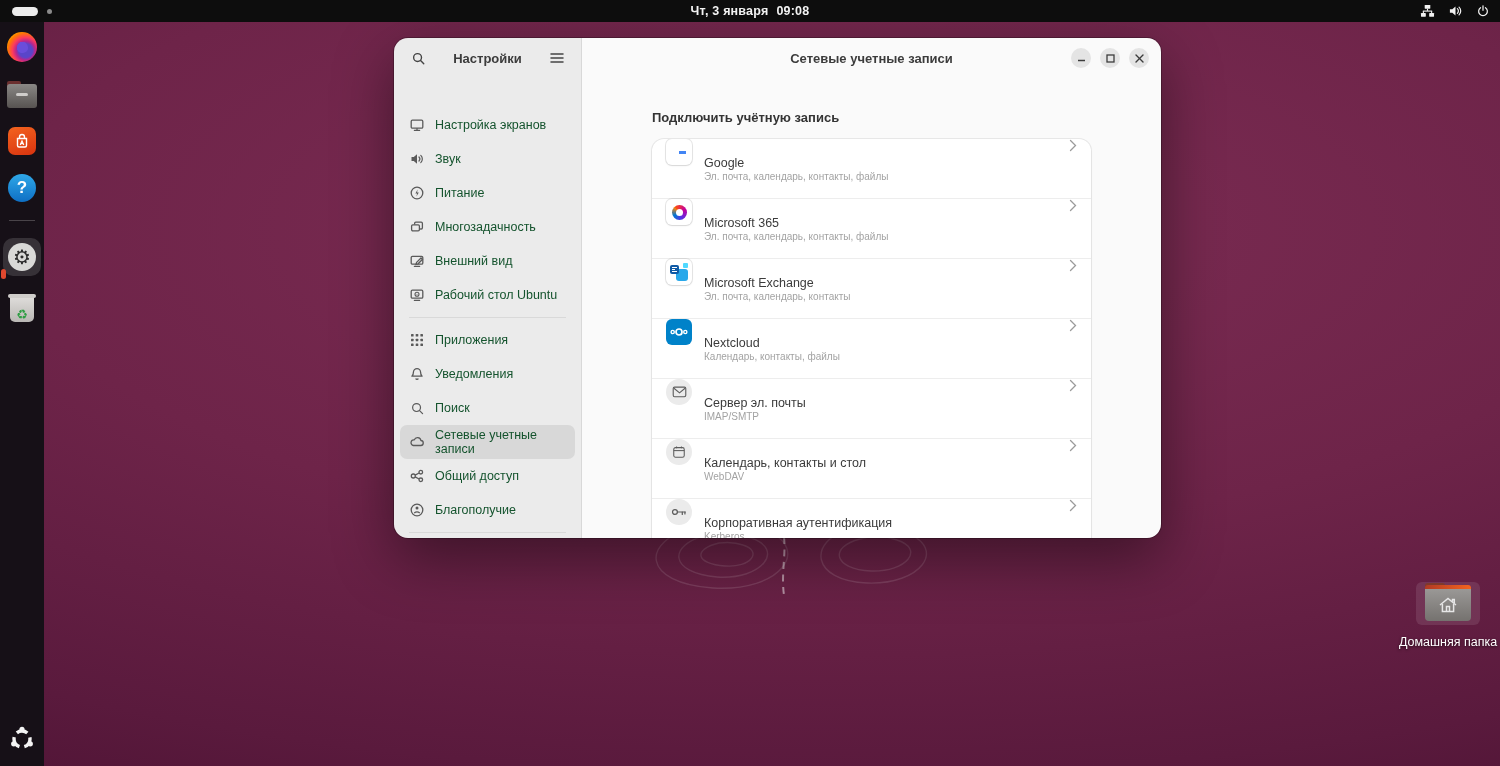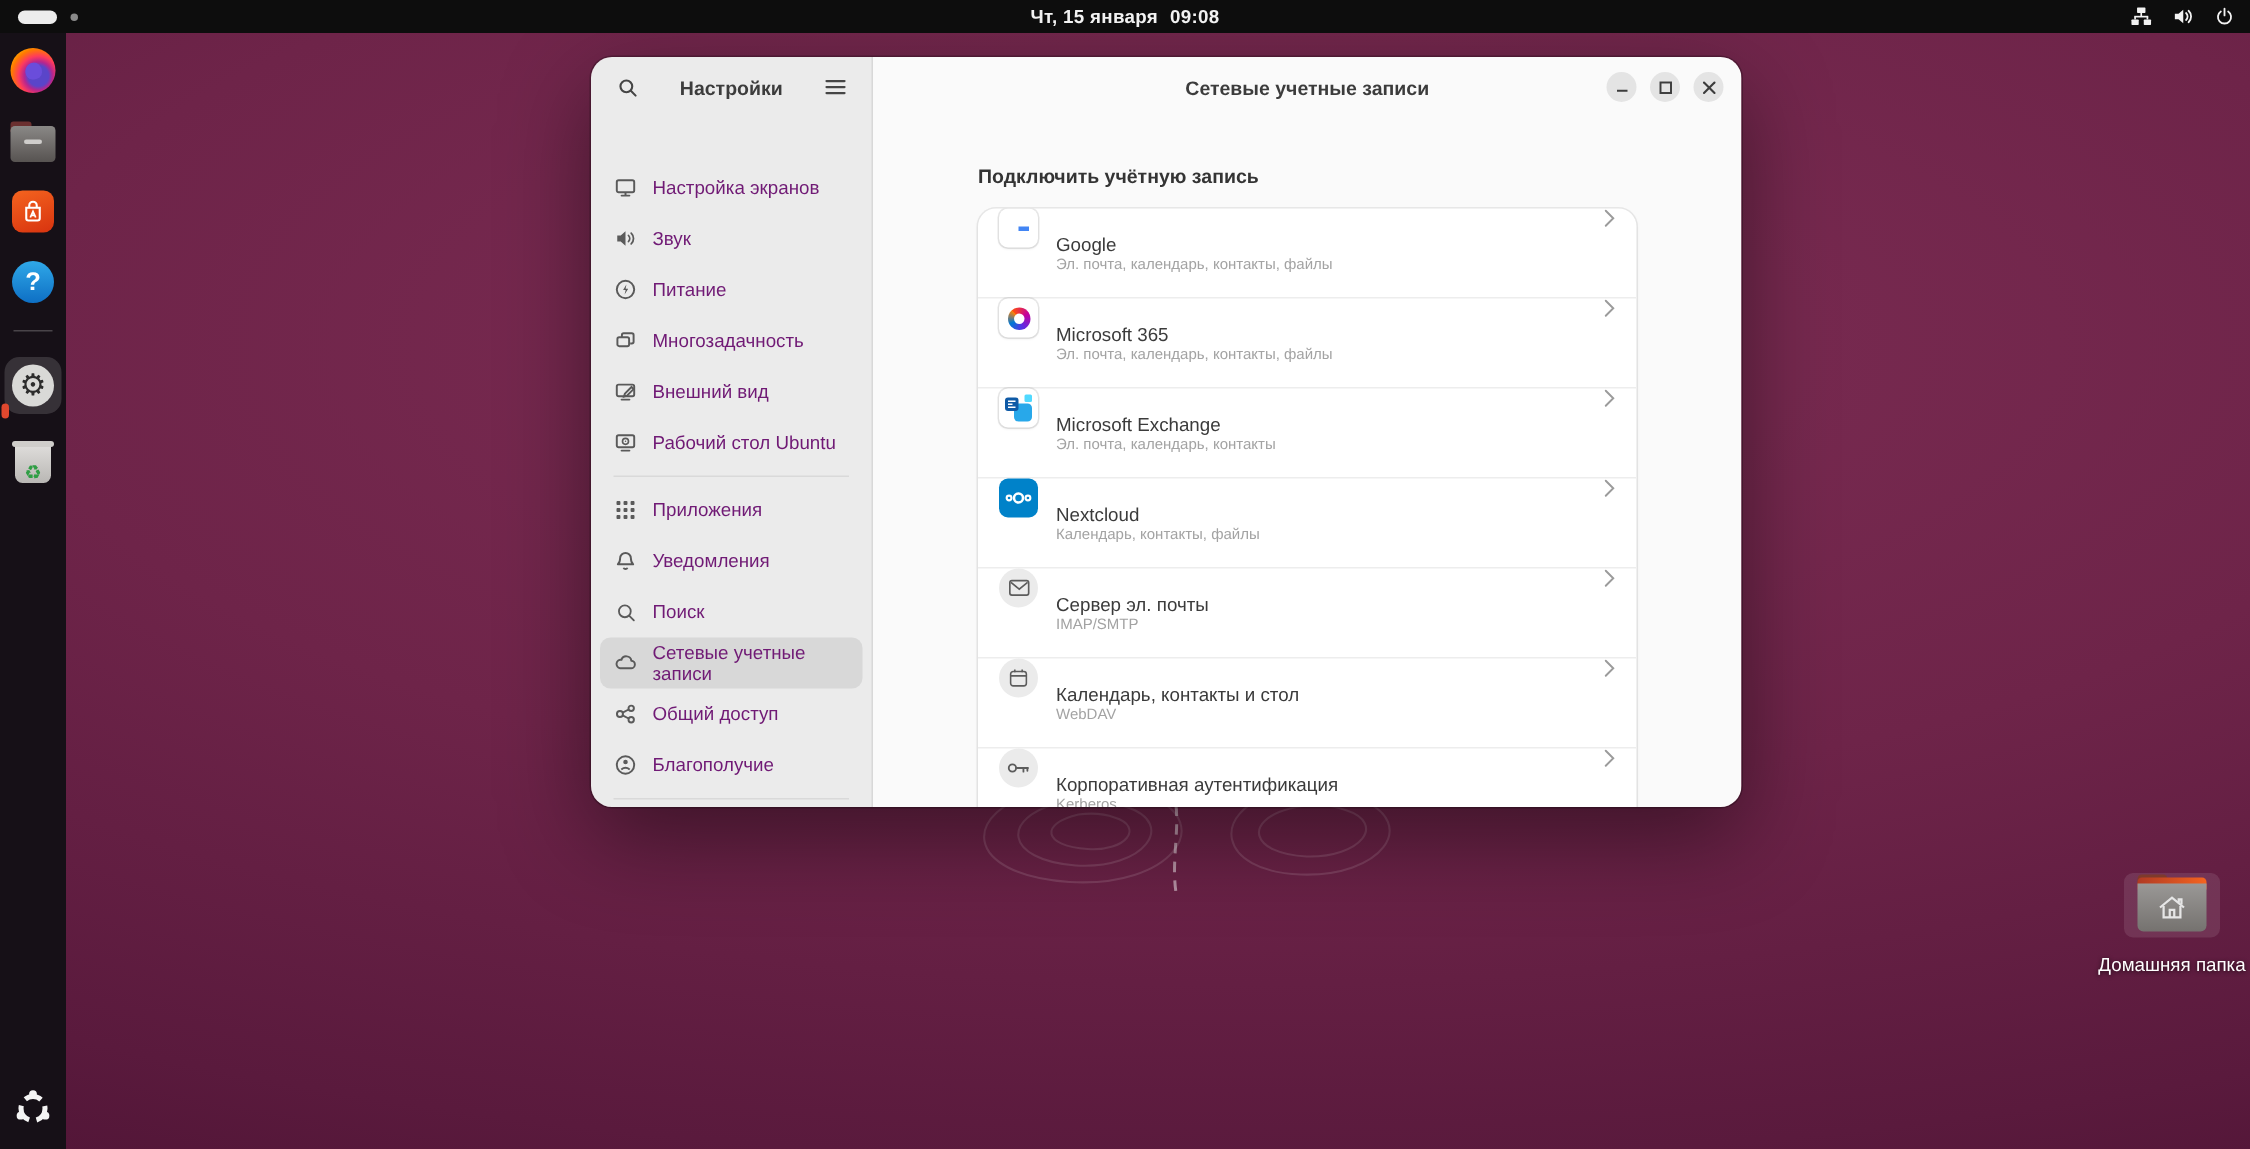--- a/index.html
+++ b/index.html
@@ -63,21 +63,21 @@
 
   
   .window { position:absolute; left:394px; top:38px; width:767px; height:500px; border-radius:14px; overflow:hidden;
             display:flex; box-shadow:0 20px 60px rgba(0,0,0,.45), 0 0 0 1px rgba(0,0,0,.25); z-index:20; }
   .sidebar { width:188px; flex-shrink:0; background:#ebebeb; border-right:1px solid #d8d8d8;
              display:flex; flex-direction:column; overflow:hidden;justify-content:space-between; }
   .sb-header { height:40px; display:flex; align-items:center; padding:0 12px; flex-shrink:0; }
   .sb-title { flex:1; text-align:center; font-size:13px; font-weight:700; color:#3c3c3c; }
   .sb-list { padding:9px 6px 0; }
   .sb-item { height:34px; display:flex; align-items:center; gap:10px; padding:0 9px; border-radius:7px;
-             font-size:12.5px; color:#701a75; }
+             font-size:12.5px; color:#14532d; }
   .sb-item.selected { background:#d8d8d8; }
   .sb-ico { width:16px; height:16px; flex-shrink:0; display:flex; align-items:center; justify-content:center; }
   .sb-div { height:1px; background:#d9d9d9; margin:5px 9px; }
   .icon-btn { width:24px; height:24px; display:flex; align-items:center; justify-content:center; }
 
   .main { flex:1; background:#fafafa; display:flex; flex-direction:column; position:relative; }
   .titlebar { height:40px; position:relative; display:flex; align-items:center; justify-content:center; flex-shrink:0; }
   .win-title { font-size:13px; font-weight:700; color:#3c3c3c; }
   .win-controls { position:absolute; right:12px; top:10px; display:flex; gap:9px; }
   .wc { width:20px; height:20px; border-radius:50%; background:#e4e4e4; display:flex; align-items:center; justify-content:center; }
@@ -131,21 +131,21 @@
       <path d="M305 -8 C 262 4, 266 44, 322 46 C 376 48, 402 12, 362 -4 C 342 -12, 320 -12, 305 -8 Z"></path>
       <path d="M315 2 C 284 10, 288 32, 326 34 C 362 35, 380 12, 352 3 C 338 -2, 326 -1, 315 2 Z"></path>
     </g>
     <path d="M239 0 C 241 18, 236 38, 239 58" fill="none" stroke="rgba(255,255,255,0.5)" stroke-width="2" stroke-dasharray="7 5.5"></path>
   </svg>
 
   <div class="topbar">
     <div class="tb-pill"></div>
     <div class="tb-dot"></div>
     <div class="tb-clock">
-      <span>Чт, 15 января</span>
+      <span>Чт, 3 января</span>
       <span class="time">09:08</span>
     </div>
     <div class="tb-right">
       <span>
         <svg width="15" height="14" viewBox="0 0 16 15" fill="#f2f2f2">
           <rect x="5" y="1" width="6" height="4" rx="0.5"></rect>
           <rect x="7.4" y="5" width="1.2" height="2.4"></rect>
           <rect x="3" y="7" width="10" height="1.2"></rect>
           <rect x="3" y="7.6" width="1.2" height="2"></rect>
           <rect x="11.8" y="7.6" width="1.2" height="2"></rect>

